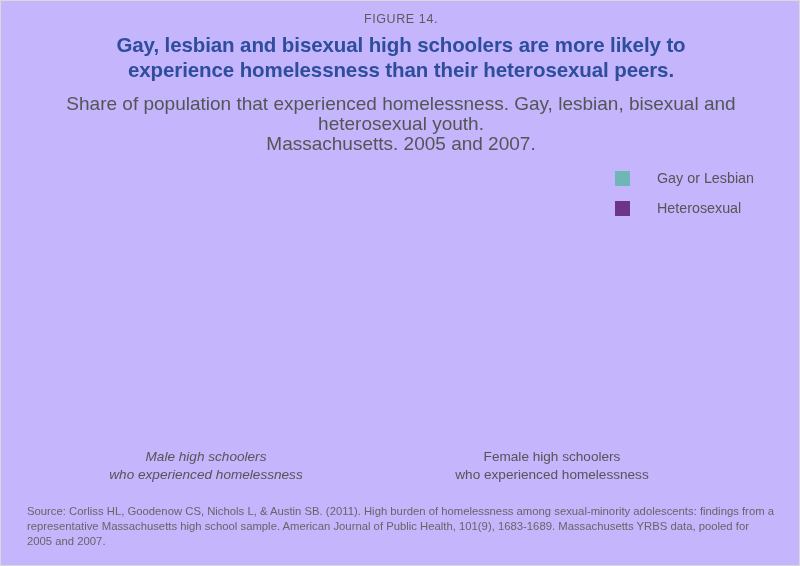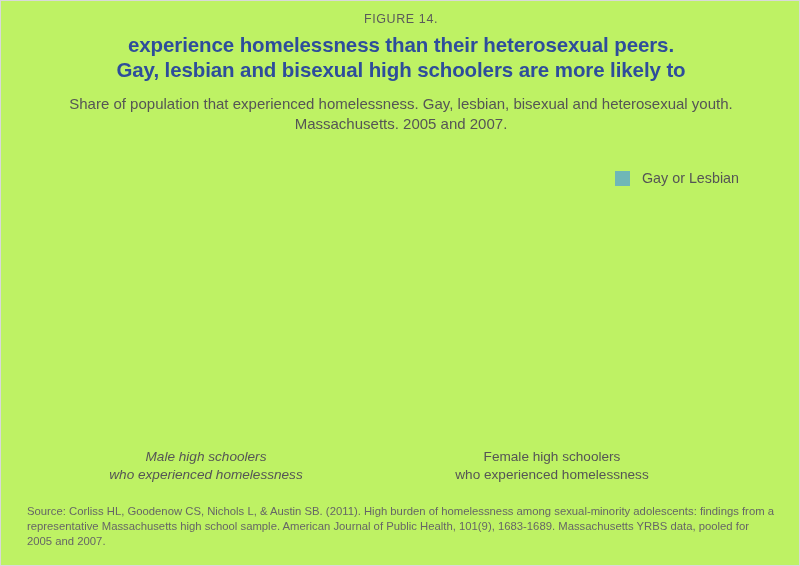--- a/index.html
+++ b/index.html
@@ -15,21 +15,21 @@
     position: relative;
     overflow: hidden;
   }
 
   .page {
     position: relative;
     width: 800px;
     height: 566px;
     box-sizing: border-box;
     border: 1px solid #d9d9d9;
-    background: #bef264;
+    background: #c4b5fd;
   }
 
   
   .figure-label {
     position: absolute;
     top: 11px;
     left: 0;
     width: 800px;
     text-align: center;
     font-size: 12.5px;
@@ -52,21 +52,21 @@
     letter-spacing: -0.1px;
   }
   .title .line { display: block; }
 
   .subtitle {
     position: absolute;
     top: 93px;
     left: 40px;
     width: 720px;
     text-align: center;
-    font-size: 15px;
+    font-size: 19px;
     line-height: 20px;
     color: #555555;
   }
   .subtitle .line { display: block; }
 
   
   .plot {
     position: absolute;
     left: 0;
     top: 0;
@@ -123,21 +123,21 @@
     display: flex;
     align-items: center;
     height: 30px;
   }
   .legend-swatch {
     width: 15px;
     height: 15px;
     flex: 0 0 15px;
   }
   .legend-text {
-    margin-left: 12px;
+    margin-left: 27px;
     font-size: 14.3px;
     color: #555555;
     white-space: nowrap;
   }
 
   
   .source {
     position: absolute;
     left: 26px;
     top: 503px;
@@ -148,22 +148,22 @@
   }
 </style>
 </head>
 <body>
 
 <div class="page">
 
   <div class="figure-label">FIGURE 14.</div>
 
   <div class="title">
+    <span class="line">Gay, lesbian and bisexual high schoolers are more likely to</span>
     <span class="line">experience homelessness than their heterosexual peers.</span>
-    <span class="line">Gay, lesbian and bisexual high schoolers are more likely to</span>
   </div>
 
   <div class="subtitle">
     <span class="line">Share of population that experienced homelessness. Gay, lesbian, bisexual and heterosexual youth.</span>
     <span class="line">Massachusetts. 2005 and 2007.</span>
   </div>
 
   <div class="plot">
 
 
@@ -181,18 +181,22 @@
   </div>
 
   <div class="legend">
 
     <div class="legend-row">
       <span class="legend-swatch" style="background:#6FB7B7;"></span>
       <span class="legend-text">Gay or Lesbian</span>
     </div>
 
 
+    <div class="legend-row">
+      <span class="legend-swatch" style="background:#6C3587;"></span>
+      <span class="legend-text">Heterosexual</span>
+    </div>
 
   </div>
 
   <div class="source">Source: Corliss HL, Goodenow CS, Nichols L, &amp; Austin SB. (2011). High burden of homelessness among sexual-minority adolescents: findings from a representative Massachusetts high school sample. American Journal of Public Health, 101(9), 1683-1689. Massachusetts YRBS data, pooled for 2005 and 2007.</div>
 
 </div>
 
 </body></html>

